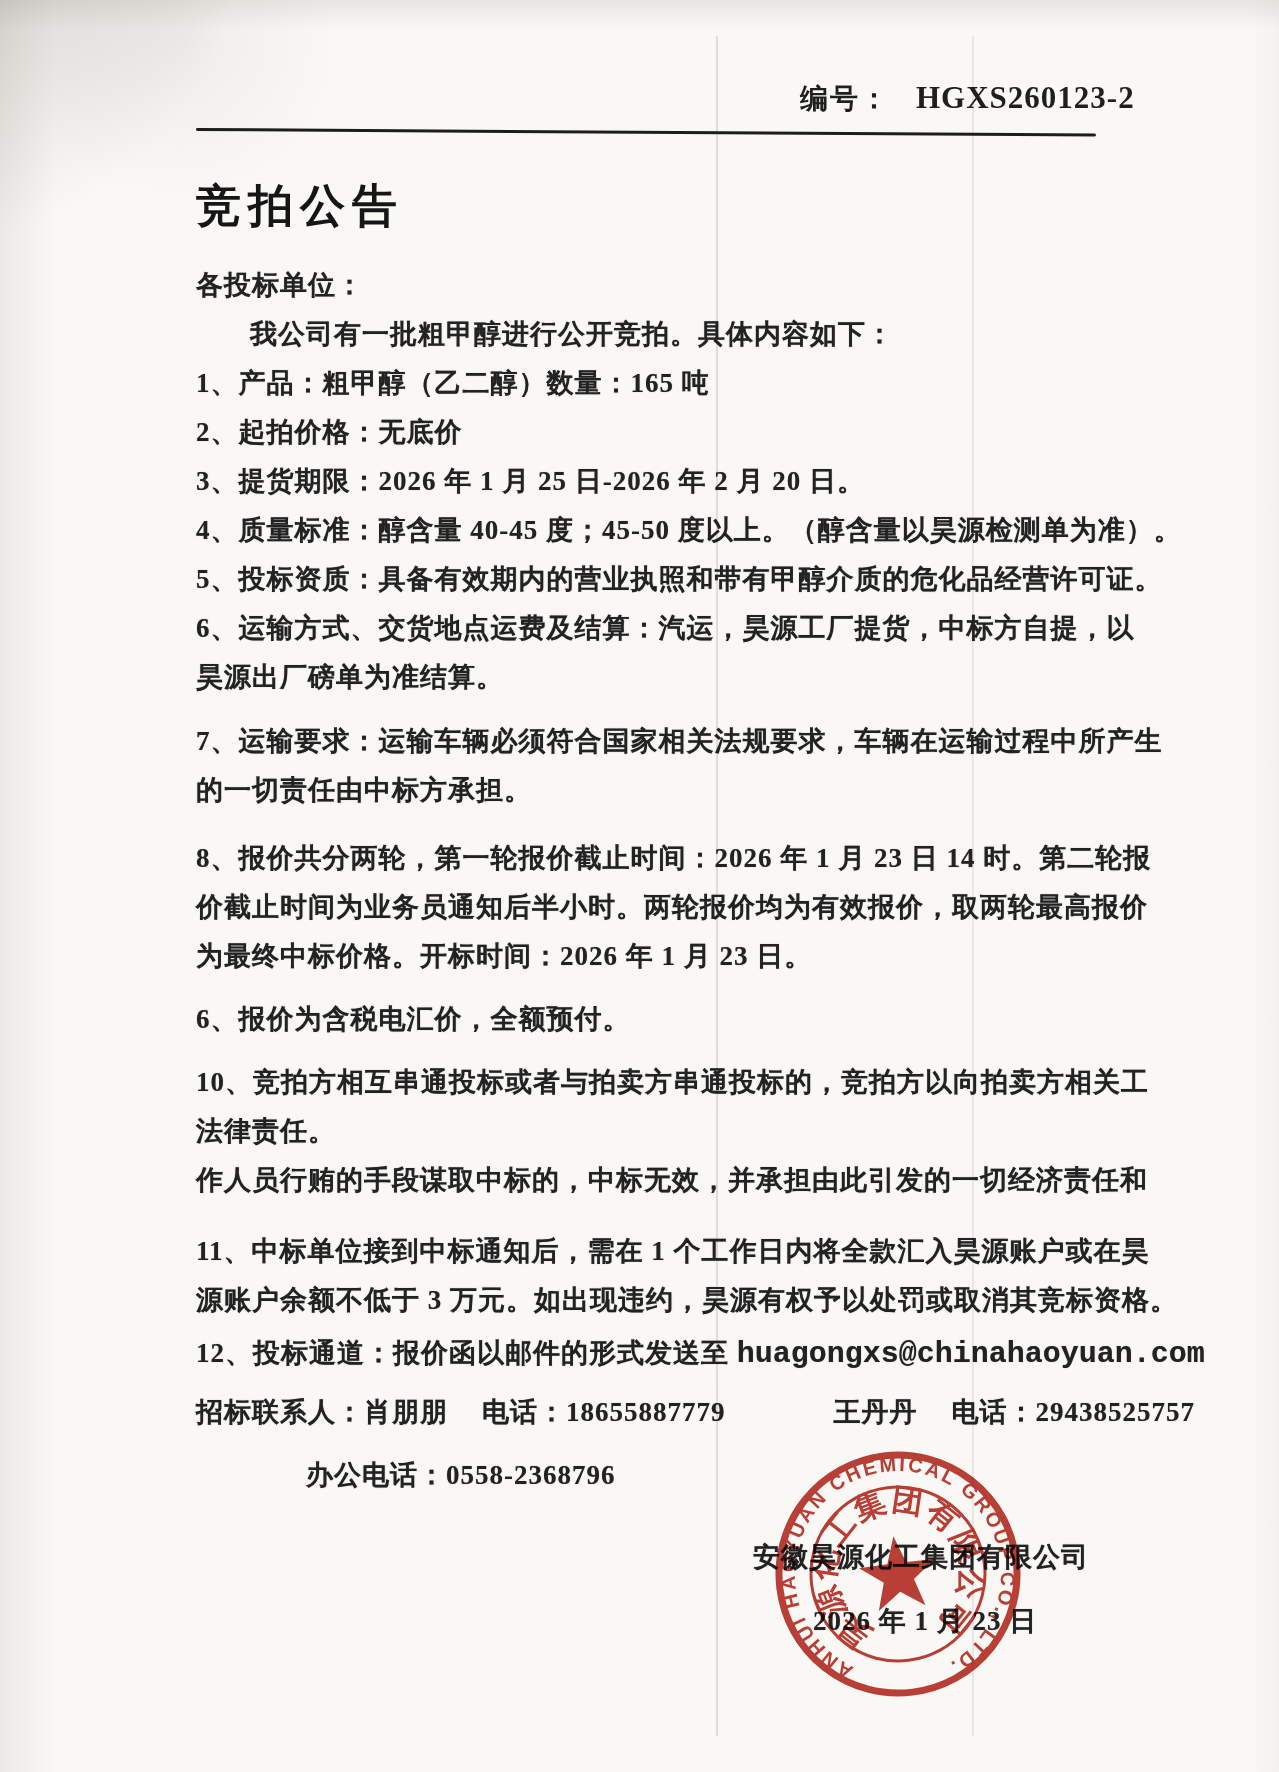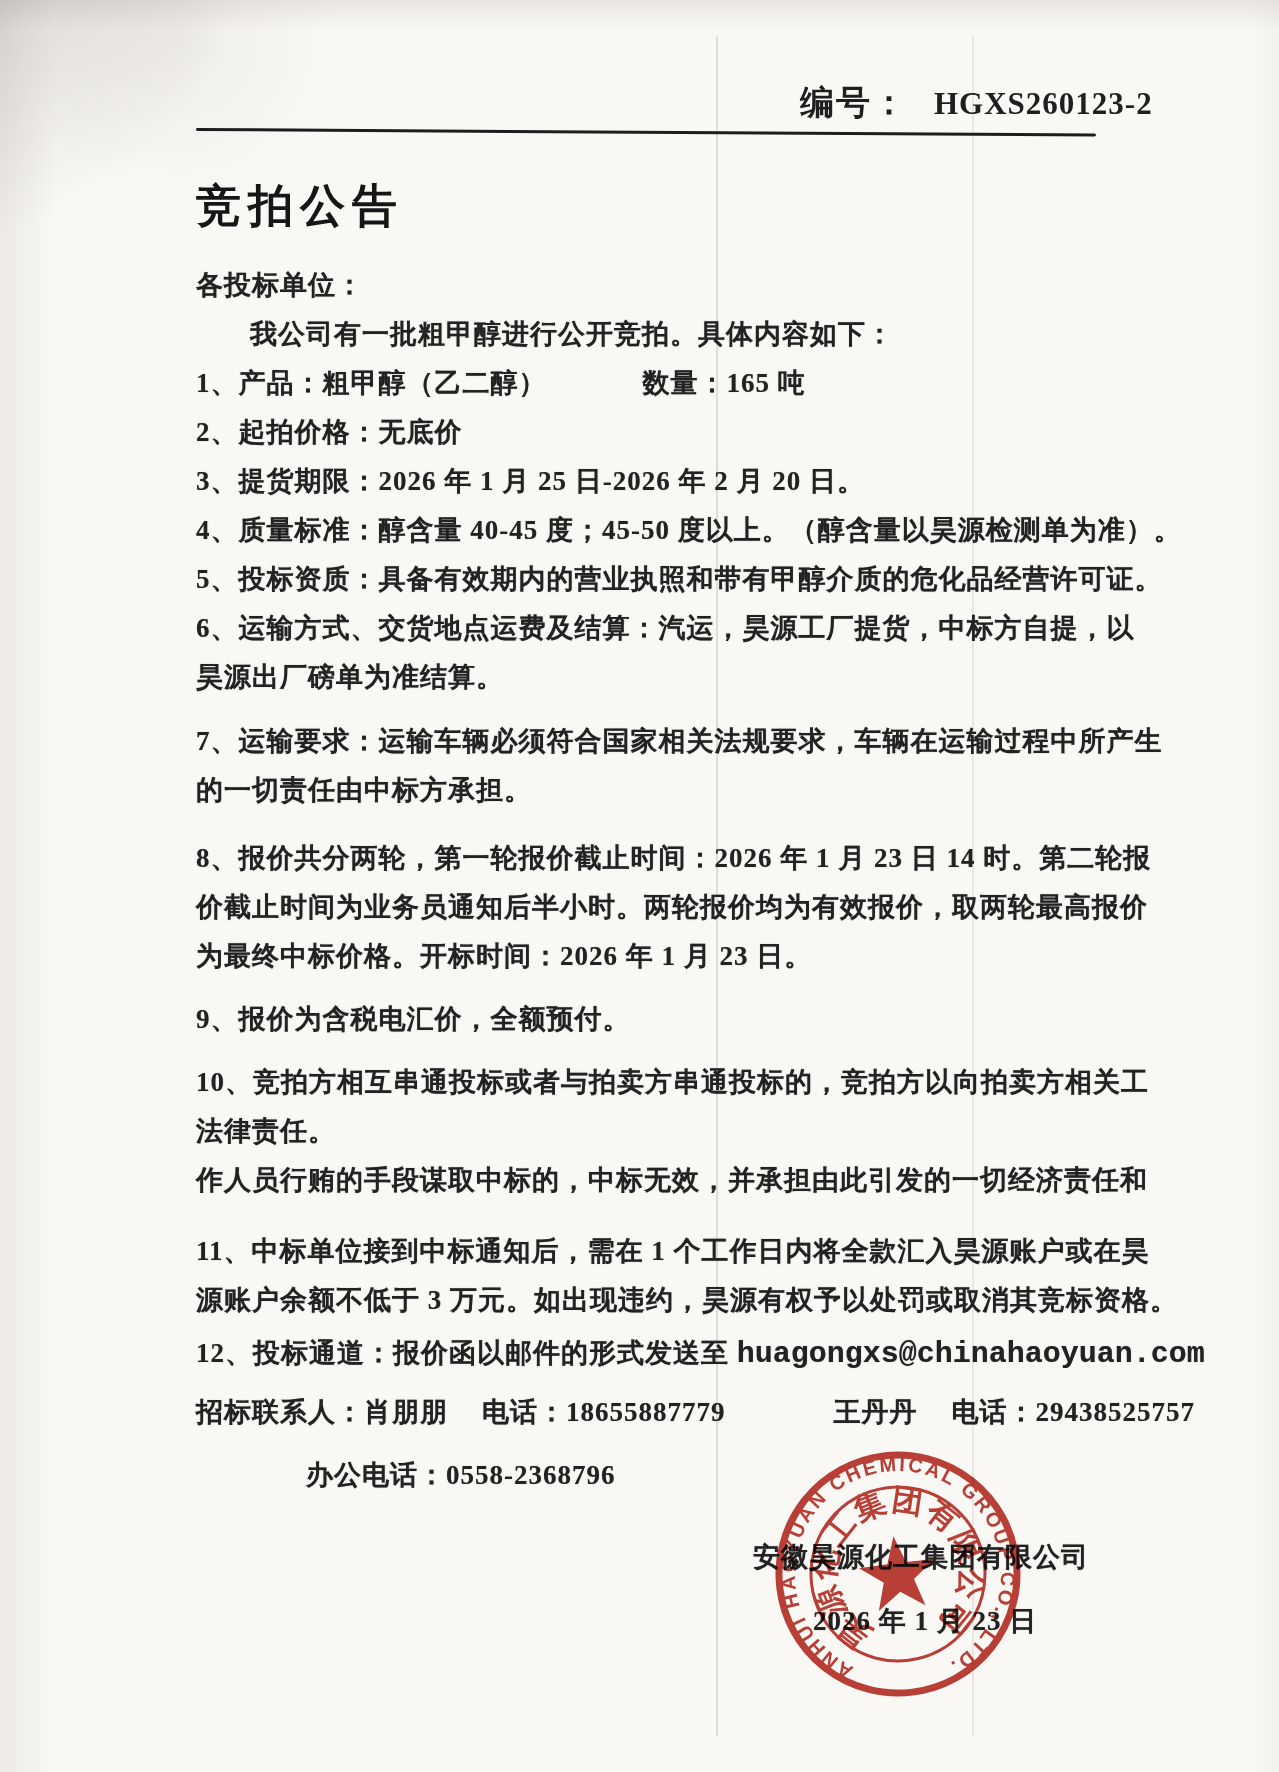--- a/index.html
+++ b/index.html
@@ -17,30 +17,30 @@
       linear-gradient(to right, rgba(150,145,138,.14), rgba(150,145,138,0) 55px),
       linear-gradient(to bottom, rgba(150,145,138,.18), rgba(150,145,138,0) 30px),
       linear-gradient(to left, rgba(150,145,138,.06), rgba(150,145,138,0) 30px),
       #faf8f5;
   }
   .fold{position:absolute;top:36px;height:1700px;width:2px;background:rgba(185,180,172,.40);}
   .fold.f1{left:716px;}
   .fold.f2{left:972px;opacity:.6;}
 
   .ref{position:absolute;top:80px;left:800px;white-space:nowrap;}
-  .ref-label{font-size:34px;font-weight:700;letter-spacing:2px;}
+  .ref-label{font-size:28px;font-weight:700;letter-spacing:2px;}
   .ref-num{font-family:Liberation Serif, serif;font-size:31px;font-weight:800;letter-spacing:1px;margin-left:26px;}
   .rule{position:absolute;left:196px;top:128px;width:900px;height:3px;background:#1d1d1d;transform:rotate(0.35deg);transform-origin:left center;border-radius:2px;}
 
   .title{position:absolute;top:176px;left:196px;width:919px;text-align:left;font-size:45px;font-weight:800;letter-spacing:7px;color:#161616;}
 
   .content{position:absolute;left:196px;top:261px;width:919px;font-size:27px;font-weight:700;letter-spacing:1px;color:#222;text-shadow:0 0 1px rgba(40,40,40,.45);}
   .ln{height:49px;line-height:49px;white-space:nowrap;}
   .indent{padding-left:54px;}
-  .qty{margin-left:96px;}
+  .qty{}
   .g4{margin-top:4px;}.g10{margin-top:10px;}.g14{margin-top:14px;}
   .g15{margin-top:15px;}.g19{margin-top:19px;}.g22{margin-top:22px;}
   .g33{margin-top:33px;}
   .email{font-family:"Liberation Mono","DejaVu Sans Mono",monospace;font-size:30px;font-weight:700;letter-spacing:0;}
   .contact-right{margin-left:108px;}
   .phone-label{margin-left:34px;}
   .office{padding-left:110px;}
   .company{padding-left:557px;position:relative;z-index:2;}
   .dateline{padding-left:617px;position:relative;z-index:2;}
 
@@ -73,21 +73,21 @@
     <div class="ln">3、提货期限：2026 年 1 月 25 日-2026 年 2 月 20 日。</div>
     <div class="ln">4、质量标准：醇含量 40-45 度；45-50 度以上。（醇含量以昊源检测单为准）。</div>
     <div class="ln">5、投标资质：具备有效期内的营业执照和带有甲醇介质的危化品经营许可证。</div>
     <div class="ln">6、运输方式、交货地点运费及结算：汽运，昊源工厂提货，中标方自提，以</div>
     <div class="ln">昊源出厂磅单为准结算。</div>
     <div class="ln g15">7、运输要求：运输车辆必须符合国家相关法规要求，车辆在运输过程中所产生</div>
     <div class="ln">的一切责任由中标方承担。</div>
     <div class="ln g19">8、报价共分两轮，第一轮报价截止时间：2026 年 1 月 23 日 14 时。第二轮报</div>
     <div class="ln">价截止时间为业务员通知后半小时。两轮报价均为有效报价，取两轮最高报价</div>
     <div class="ln">为最终中标价格。开标时间：2026 年 1 月 23 日。</div>
-    <div class="ln g14">9、报价为含税电汇价，全额预付。</div>
+    <div class="ln g14">6、报价为含税电汇价，全额预付。</div>
     <div class="ln g14">10、竞拍方相互串通投标或者与拍卖方串通投标的，竞拍方以向拍卖方相关工</div>
     <div class="ln">法律责任。</div>
     <div class="ln">作人员行贿的手段谋取中标的，中标无效，并承担由此引发的一切经济责任和</div>
     <div class="ln g22">11、中标单位接到中标通知后，需在 1 个工作日内将全款汇入昊源账户或在昊</div>
     <div class="ln">源账户余额不低于 3 万元。如出现违约，昊源有权予以处罚或取消其竞标资格。</div>
     <div class="ln g4"><span>12、投标通道：报价函以邮件的形式发送至 </span><span class="email">huagongxs@chinahaoyuan.com</span></div>
     <div class="ln g10"><span>招标联系人：肖朋朋</span><span class="phone-label">电话：18655887779</span><span class="contact-right">王丹丹</span><span class="phone-label">电话：29438525757</span></div>
     <div class="ln g14 office">办公电话：0558-2368796</div>
     <div class="ln g33 company">安徽昊源化工集团有限公司</div>
     <div class="ln g15 dateline">2026 年 1 月 23 日</div>

